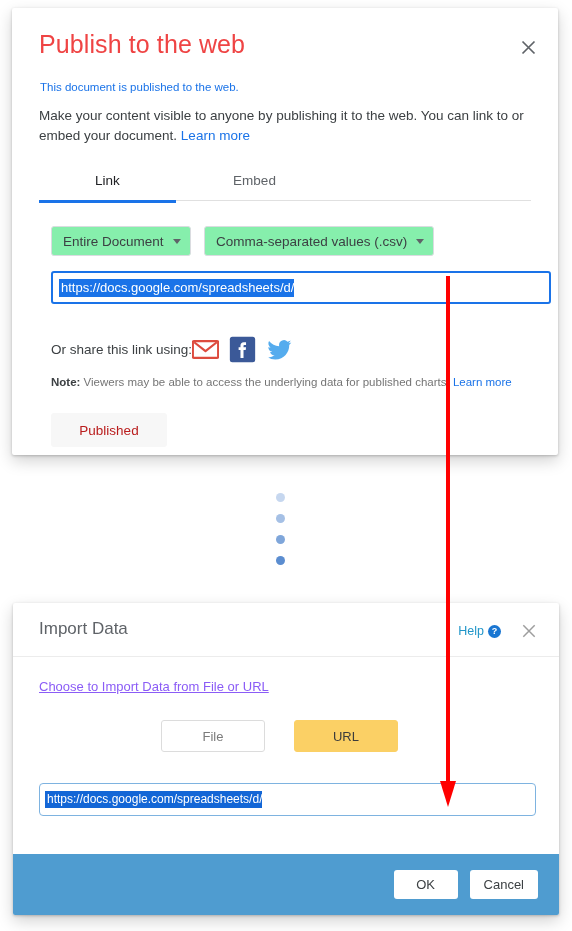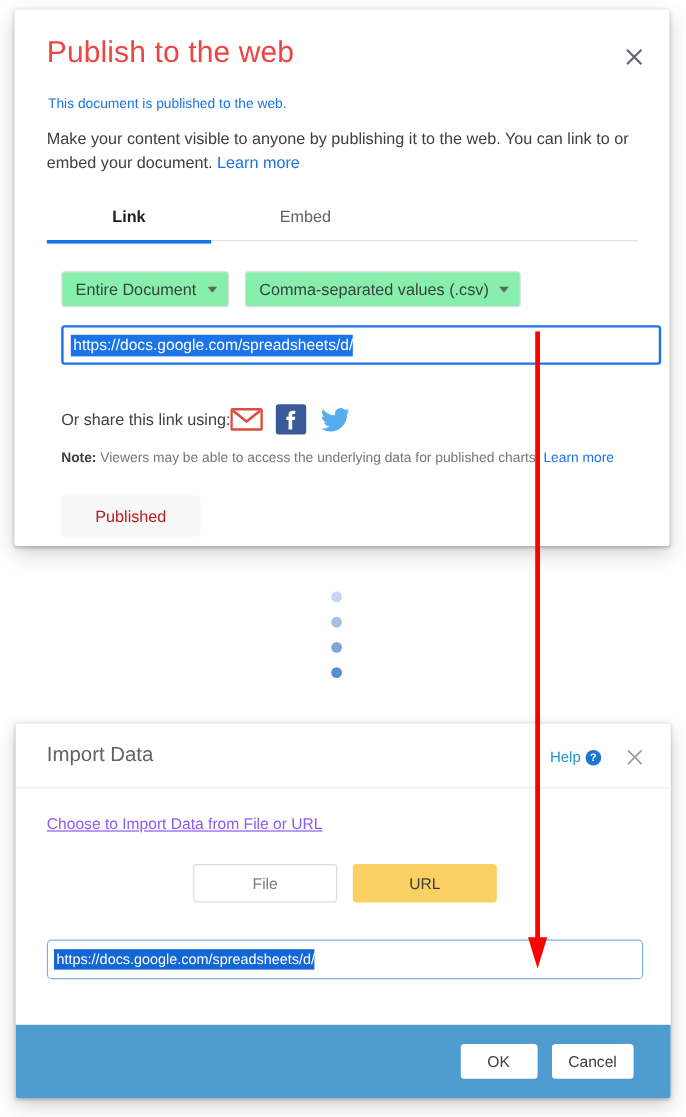--- a/index.html
+++ b/index.html
@@ -42,21 +42,21 @@
   
   .tabs {
     position: absolute; left: 27px; top: 165px; width: 492px; height: 28px;
     border-bottom: 1px solid #e0e0e0;
   }
   .tab {
     position: absolute; top: 0; height: 28px;
     font-size: 13.5px; display: flex; align-items: flex-start; justify-content: center;
     cursor: pointer;
   }
-  .tab.active { left: 0px; width: 137px; color: #202124; font-weight: bold; }
+  .tab.active { left: 0px; width: 137px; color: #202124; font-weight: normal; }
   .tab.inactive { left: 147px; width: 137px; color: #5f6368; }
   .tab-underline {
     position: absolute; left: 27px; top: 192px; width: 137px; height: 3px;
     background: #1a73e8;
   }
 
   
   .sel {
     position: absolute; top: 218px; height: 30px;
     border: 1px solid #dadce0; border-radius: 3px; background: #86efac;
@@ -134,40 +134,40 @@
   .imp-close {
     position: absolute; right: 20px; top: 18px; width: 20px; height: 20px;
     color: #9e9e9e; font-size: 16px; cursor: pointer;
     display: flex; align-items: center; justify-content: center;
   }
   .imp-sub {
     position: absolute; left: 26px; top: 76px;
     font-size: 13px; color: #8b5cf6; text-decoration: underline;
   }
   .choice {
-    position: absolute; top: 117px; height: 32px; width: 120px;
+    position: absolute; top: 117px; height: 32px; width: 104px;
     border-radius: 3px; font-size: 13px; font-family: inherit;
     display: flex; align-items: center; justify-content: center; cursor: pointer; text-align: right;
   }
   #btn-file { left: 148px; background: #ffffff; border: 1px solid #dcdcdc; color: #7b7b7b; }
   #btn-url  { left: 281px; background: #fbd065; border: 1px solid #fbd065; color: #3c3c3c; }
 
   .url-input {
     position: absolute; left: 26px; top: 180px; width: 497px; height: 33px;
     border: 1px solid #7eb3e0; border-radius: 4px; background: #fff;
     display: flex; align-items: center; padding: 0 5px; overflow: hidden;
   }
   .url-input .sel-text {
     background: #1366d6; color: #fff; font-size: 12px; white-space: nowrap;
     padding: 1px 0 2px 2px;
   }
   .imp-footer {
     position: absolute; left: 0; bottom: 0; width: 546px; height: 61px;
     background: #4f9cd0; display: flex; align-items: center; justify-content: flex-end;
-    padding-right: 31px;
+    padding-right: 21px;
   }
   .foot-btn {
     height: 29px; min-width: 64px; margin-left: 12px;
     background: #ffffff; border: none; border-radius: 3px;
     font-size: 13px; font-family: inherit; color: #3c4043; cursor: pointer;
     padding: 0 14px;
   }
 
   
   #annot-arrow { position: absolute; left: 437px; top: 276px; pointer-events: none; }

